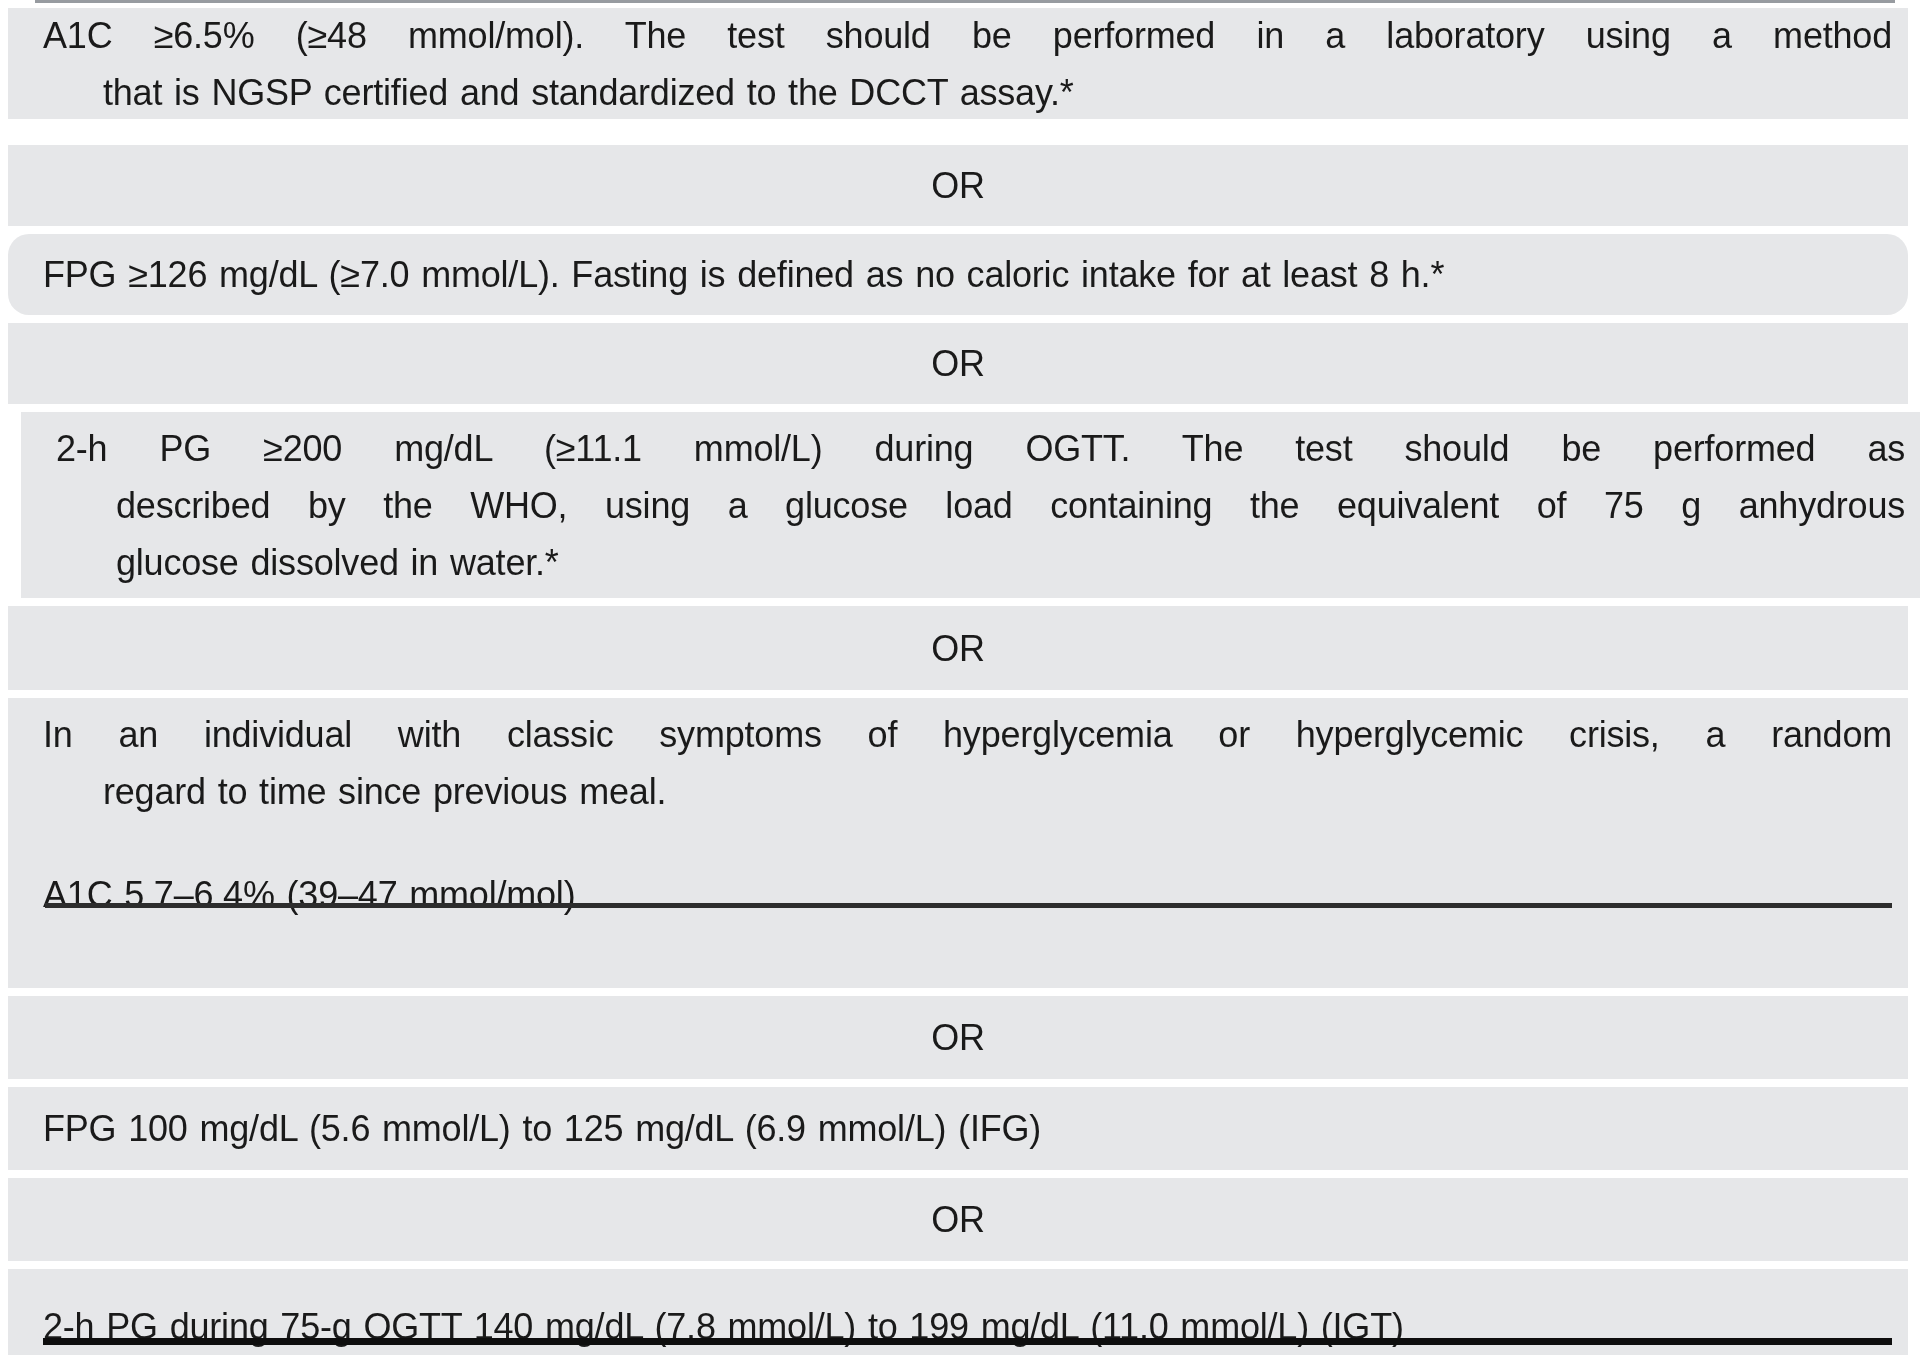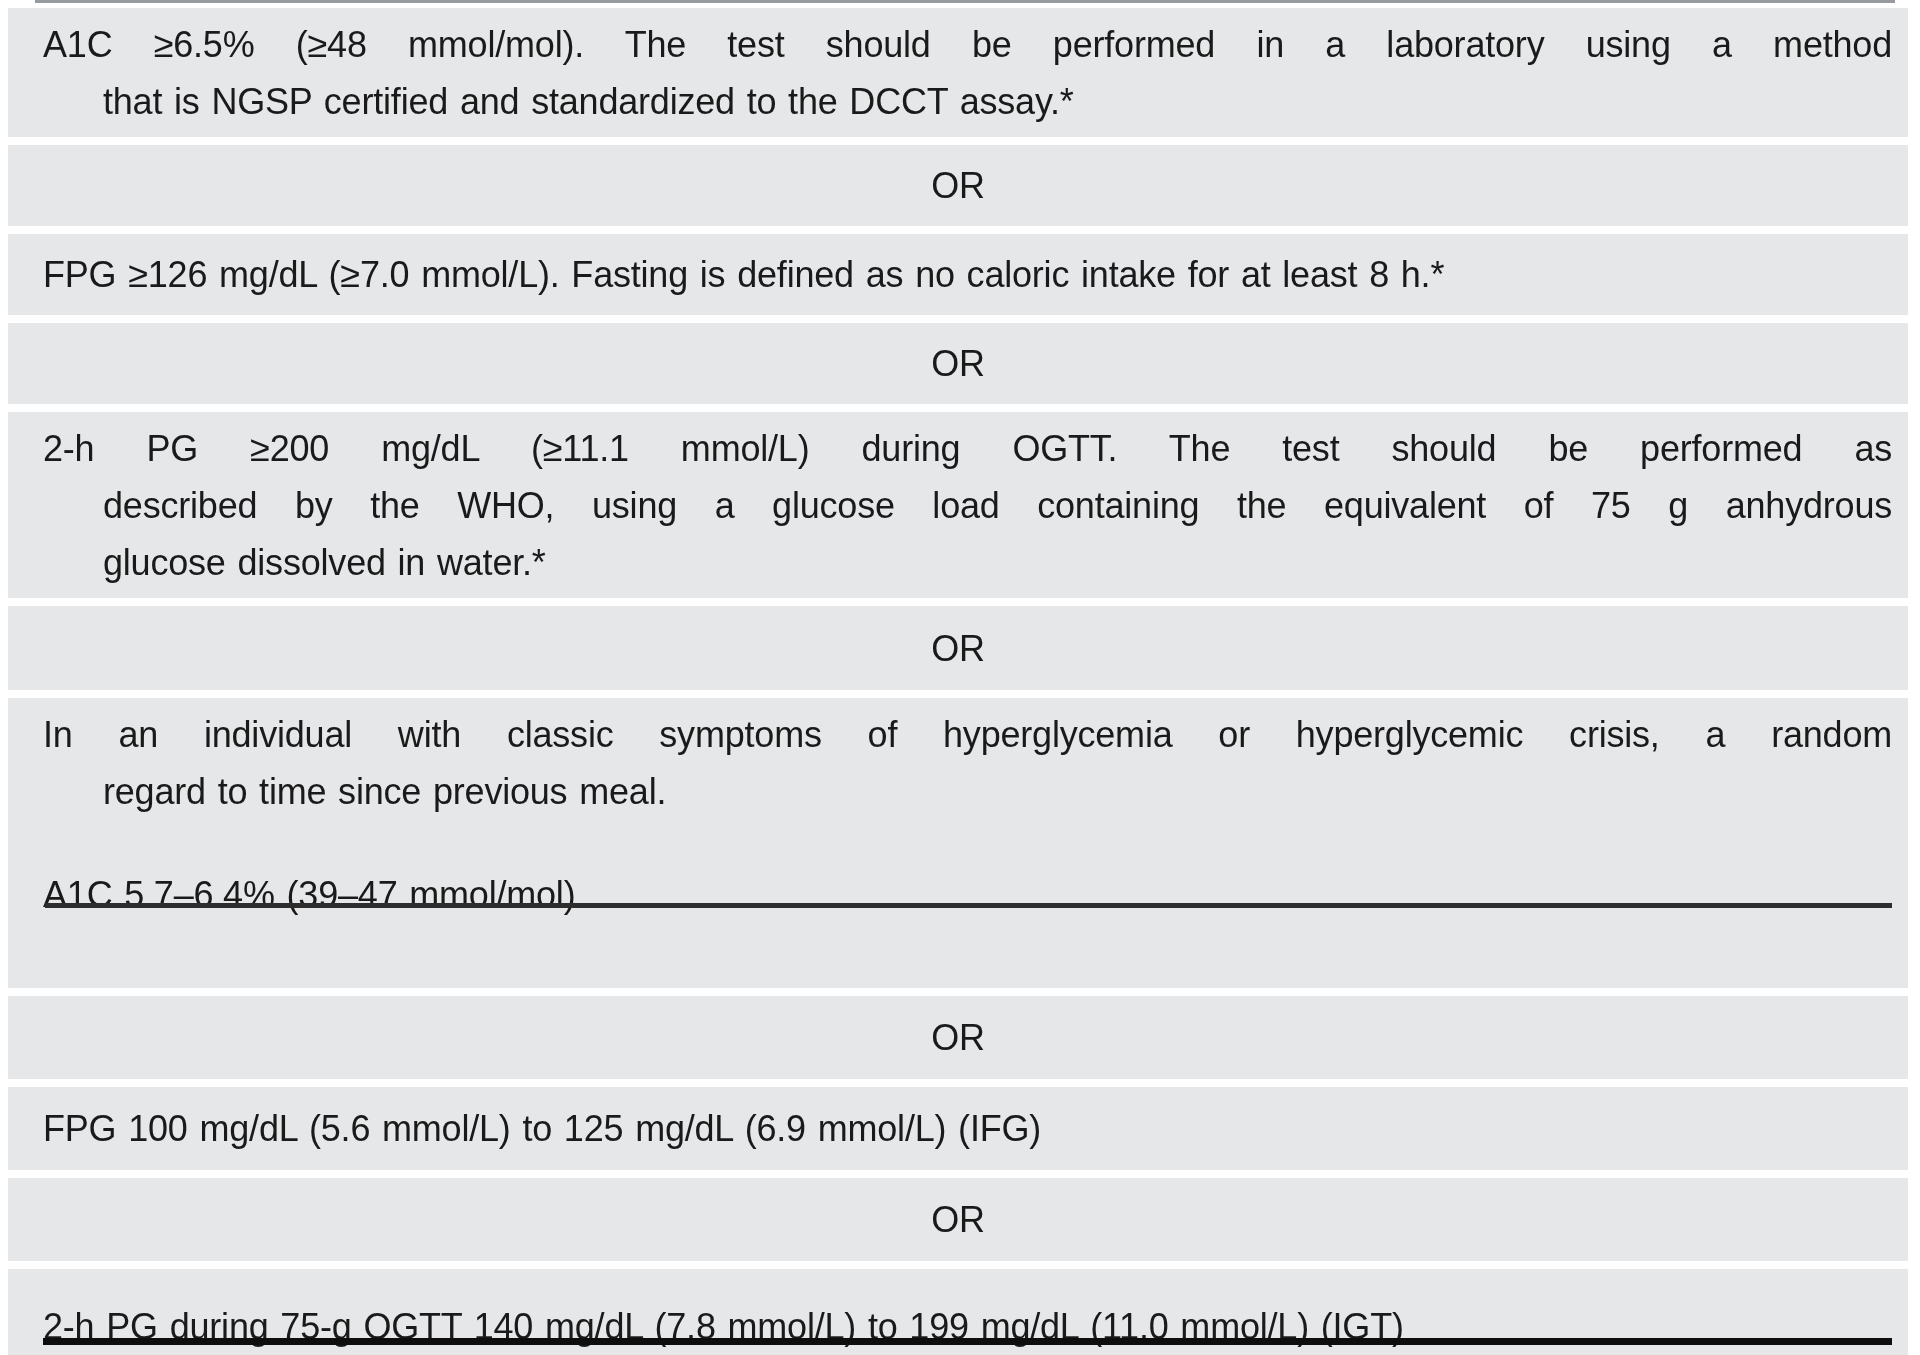--- a/index.html
+++ b/index.html
@@ -34,25 +34,25 @@
   .or-row .ln{text-align:left;}
   .section-divider{
     position:absolute;left:37px;top:205px;width:1847px;height:5px;
     background:var(--divider);
   }
   .bottom-rule{
     position:absolute;left:35px;bottom:10px;width:1849px;height:7px;
     background:var(--bottom-rule);
   }
   
-  .r0{top:8px;height:129px;}
+  .r0{top:8px;height:111px;}
   .r1{top:145px;height:81px;}
-  .r2{top:234px;height:81px;}
+  .r2{top:234px;height:81px;border-radius:21px;}
   .r3{top:323px;height:81px;}
-  .r4{top:412px;height:186px;}
+  .r4{top:412px;height:186px;margin-left:13px;}
   .r5{top:606px;height:84px;}
   .r6{top:698px;height:290px;justify-content:flex-start;padding-top:8px;}
   .r6 .last-line{margin-top:46px;}
   .r7{top:996px;height:83px;}
   .r8{top:1087px;height:83px;}
   .r9{top:1178px;height:83px;}
   .r10{top:1269px;height:86px;justify-content:flex-end;padding-top:12px;}
 </style>
 </head>
 <body>

